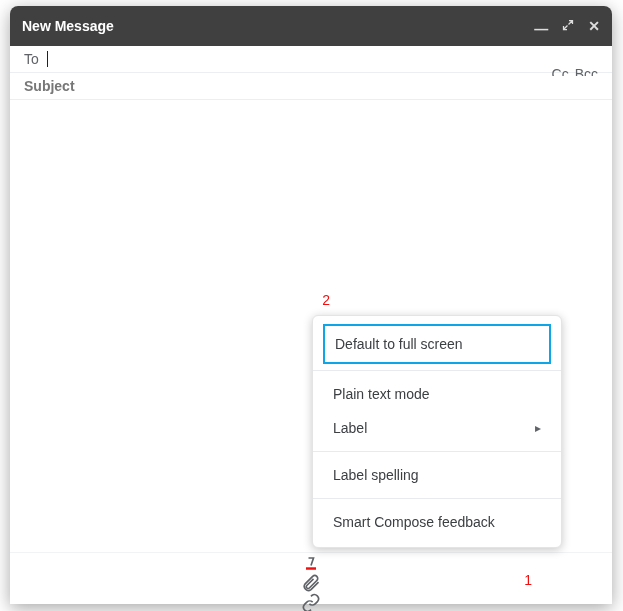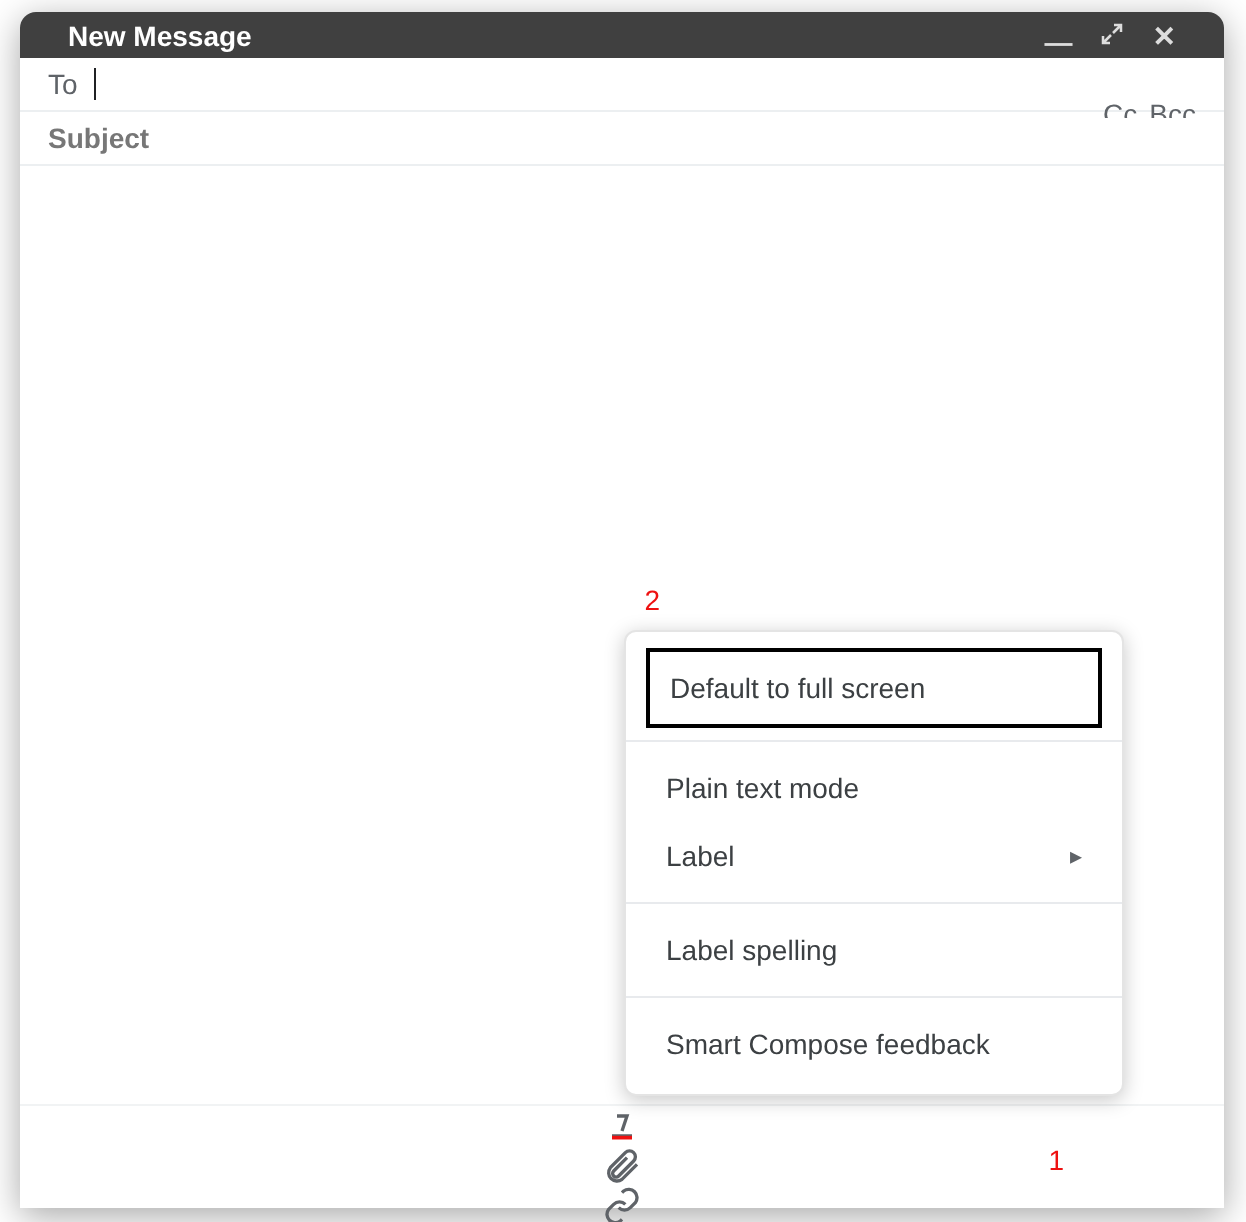--- a/index.html
+++ b/index.html
@@ -17,25 +17,25 @@
     width: 602px; height: 598px;
     border-radius: 8px 8px 0 0;
     box-shadow: 0 4px 18px rgba(0,0,0,0.35);
     background: #fff;
     display: flex;
     flex-direction: column;
   }
   .header {
     background: #404040;
     color: #fff;
-    height: 23px;
+    height: 40px;
     border-radius: 8px 8px 0 0;
     display: flex;
     align-items: center;
-    padding: 0 24px;
+    padding: 0 12px;
     font-size: 14px;
     font-weight: bold;
   }
   .header-title { flex: 1; }
   .header-icons { display: flex; gap: 14px; align-items: center; }
   .header-icons span { color: #ddd; cursor: pointer; font-size: 14px; }
   .minimize { font-weight: bold; position: relative; top: 3px; }
   .close-x { font-size: 16px; }
   .expand svg { width: 12px; height: 12px; }
   .row {
@@ -141,21 +141,21 @@
   }
   .popup .item {
     padding: 9px 20px;
     cursor: pointer;
     display: flex;
     align-items: center;
   }
   .popup .sep { height: 1px; background: #e8eaed; margin: 6px 0; }
   .popup .item .chev { margin-left: auto; color: #5f6368; font-size: 12px; }
   .highlight-box {
-    border: 2px solid #000000;
+    border: 2px solid #0ea5e9;
     margin: 0 10px;
     padding: 3px 0;
   }
   .highlight-box .item { padding: 7px 10px; }
 
   .annot {
     position: absolute;
     color: #e11;
     font-size: 14px;
     font-weight: 500;

